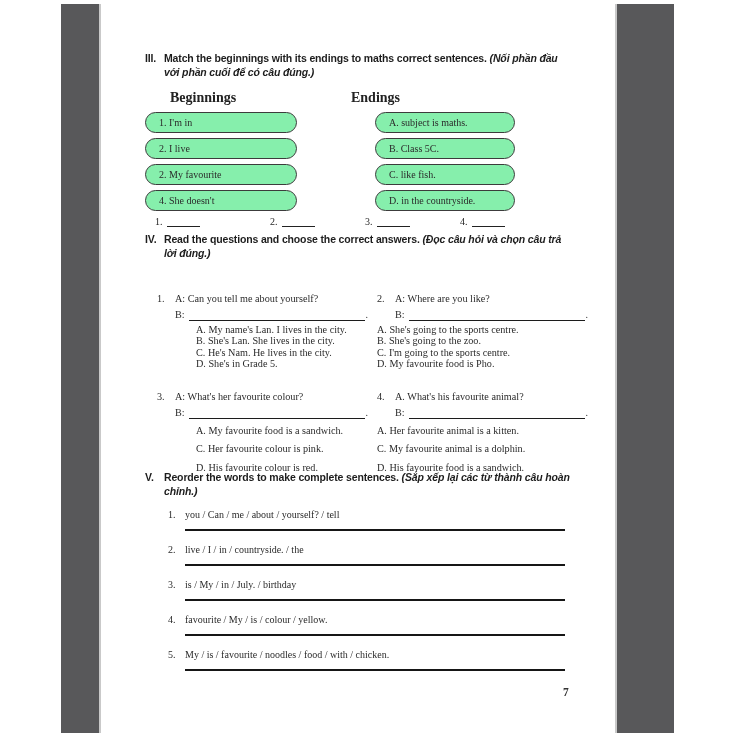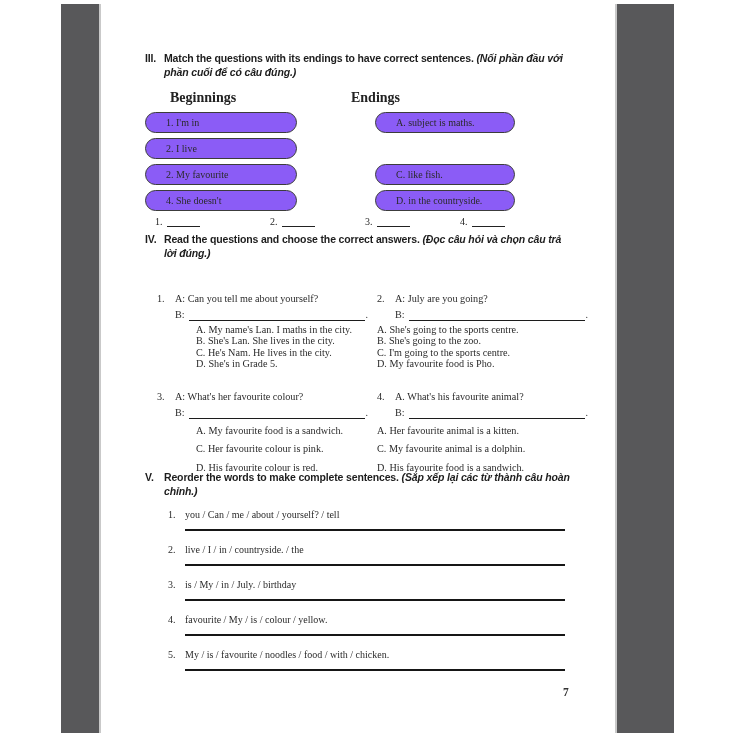--- a/index.html
+++ b/index.html
@@ -27,21 +27,21 @@
   .sec-title { width:411px; }
   .t-vi { font-style:italic; }
 
   
   .col-labels { position:relative; height:13px; margin-top:11px; margin-bottom:9px;
                 font-weight:700; font-size:14px; color:#222; }
   .col-labels .lb1 { position:absolute; left:25px; }
   .col-labels .lb2 { position:absolute; left:206px; }
   .match-row { display:flex; margin-bottom:5px; }
   .oval { height:21px; border:1.3px solid #3c3c3c; border-radius:11px;
-          display:flex; align-items:center; padding-left:20px; font-size:10px; color:#2a2a2a; background:#8b5cf6; }
+          display:flex; align-items:center; padding-left:13px; font-size:10px; color:#2a2a2a; background:#86efac; }
   .oval.b { width:152px; }
   .oval.e { width:140px; margin-left:78px; }
   .ans-row { position:relative; height:14px; margin-top:2px; font-size:10px; }
   .ans { position:absolute; display:flex; align-items:flex-end; }
   .ans .blank { display:inline-block; width:33px; height:11px; border-bottom:1.4px solid #222; margin-left:4px; }
   .a1{left:10px;} .a2{left:125px;} .a3{left:220px;} .a4{left:315px;}
 
   
   .qwrap { position:relative; }
   .q { position:absolute; font-size:10.2px; line-height:12.5px; color:#2a2a2a; }
@@ -72,36 +72,37 @@
 <div class="band left"></div>
 <div class="band right"></div>
 
 <div class="page">
   <div class="content">
 
     <div class="sec" style="top:52px;">
       <div class="sec-head">
         <span class="sec-num">III.</span>
         <span class="sec-title">
-          <span>Match the questions with its endings to have correct sentences.</span>
+          <span>Match the beginnings with its endings to maths correct sentences.</span>
           <span class="t-vi">(Nối phần đầu với phần cuối để có câu đúng.)</span>
         </span>
       </div>
 
       <div class="col-labels">
         <span class="lb1">Beginnings</span>
         <span class="lb2">Endings</span>
       </div>
 
       <div class="match-row">
         <div class="oval b">1. I'm in</div>
         <div class="oval e">A. subject is maths.</div>
       </div>
       <div class="match-row">
         <div class="oval b">2. I live</div>
+        <div class="oval e">B. Class 5C.</div>
       </div>
       <div class="match-row">
         <div class="oval b">2. My favourite</div>
         <div class="oval e">C. like fish.</div>
       </div>
       <div class="match-row">
         <div class="oval b">4. She doesn't</div>
         <div class="oval e">D. in the countryside.</div>
       </div>
 
@@ -140,31 +141,31 @@
           <div class="q-top">
             <span class="q-n">1.</span>
             <span>A: Can you tell me about yourself?</span>
           </div>
           <div class="bline">
             <span>B:</span>
             <span class="uline"></span>
             <span>.</span>
           </div>
           <div class="opts tight">
-            <div>A. My name's Lan. I maths in the city.</div>
+            <div>A. My name's Lan. I lives in the city.</div>
             <div>B. She's Lan. She lives in the city.</div>
             <div>C. He's Nam. He lives in the city.</div>
             <div>D. She's in Grade 5.</div>
           </div>
         </div>
 
         <div class="q c2 r1">
           <div class="q-top">
             <span class="q-n">2.</span>
-            <span>A: July are you going?</span>
+            <span>A: Where are you like?</span>
           </div>
           <div class="bline">
             <span>B:</span>
             <span class="uline"></span>
             <span>.</span>
           </div>
           <div class="opts tight">
             <div>A. She's going to the sports centre.</div>
             <div>B. She's going to the zoo.</div>
             <div>C. I'm going to the sports centre.</div>

